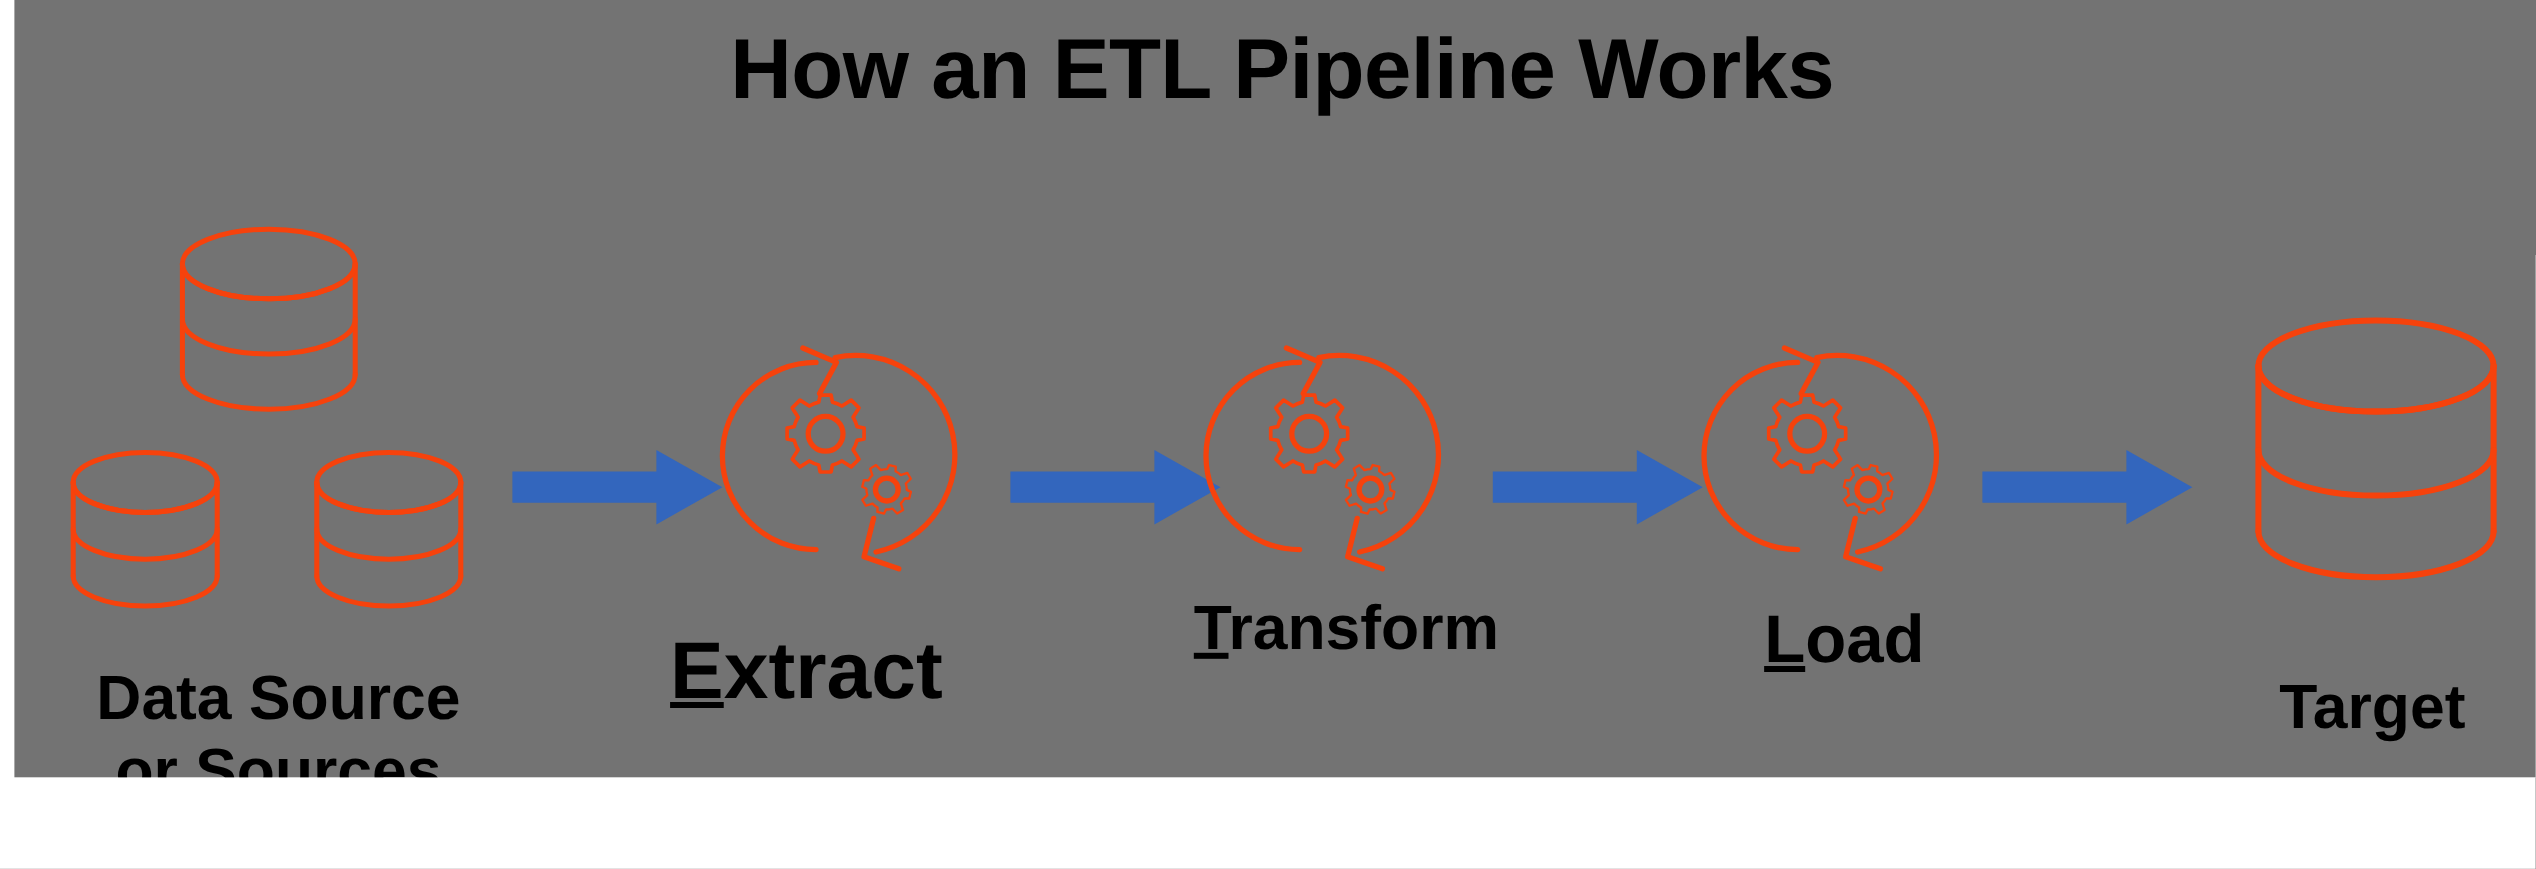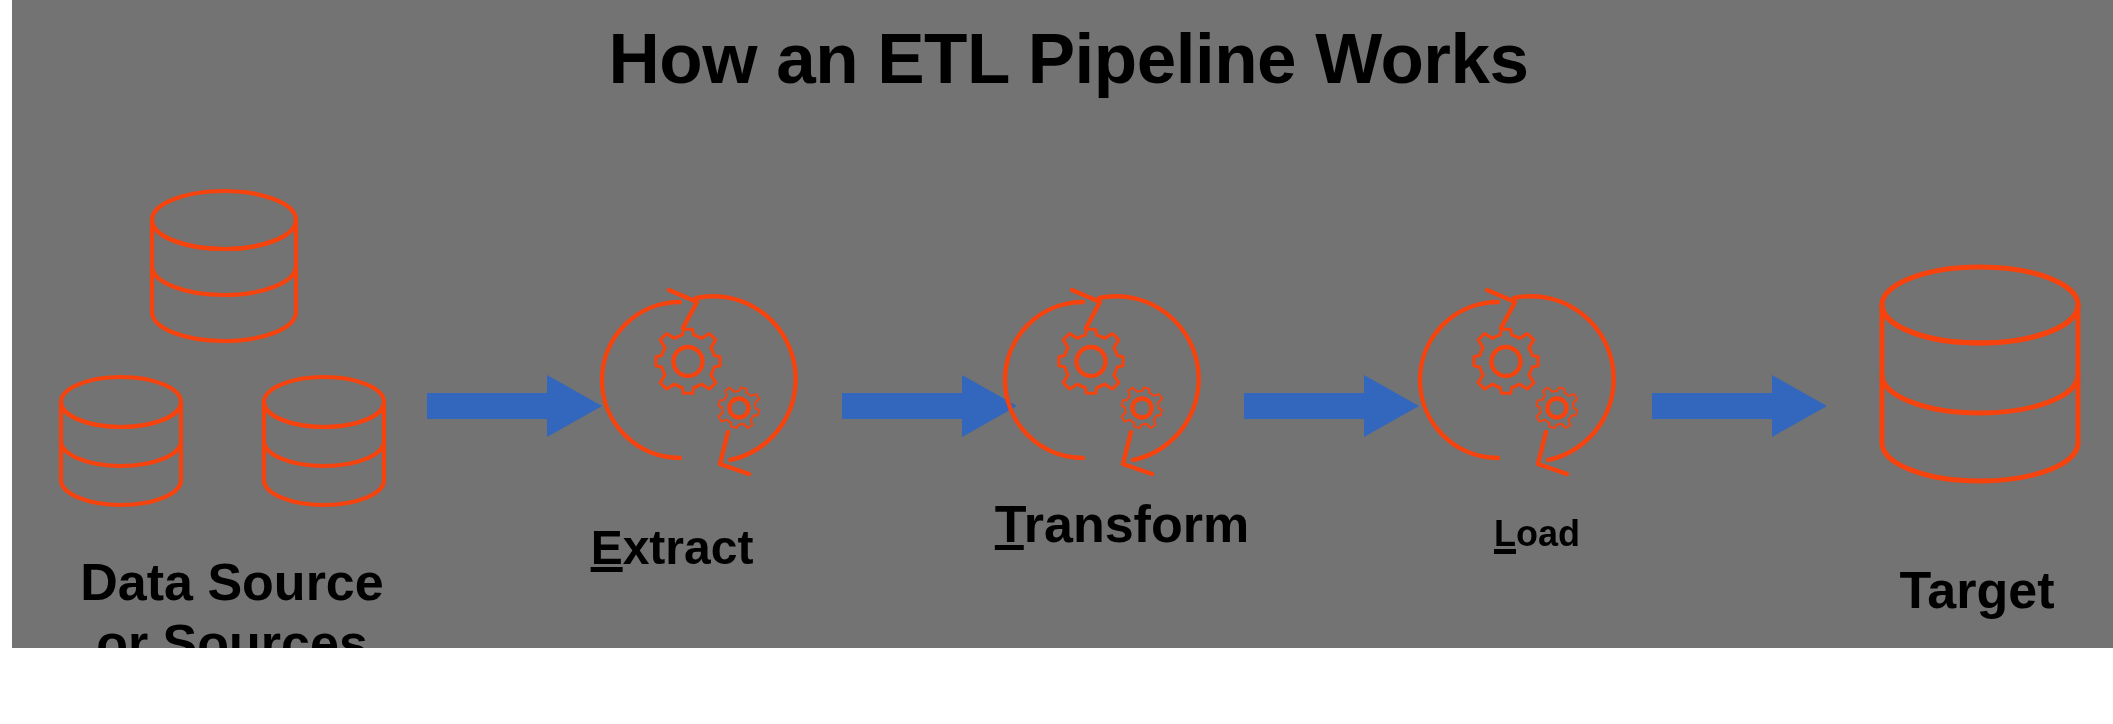--- a/index.html
+++ b/index.html
@@ -50,23 +50,23 @@
     font-weight: bold;
     color: #000000;
     white-space: nowrap;
     line-height: 1.18;
   }
   .stage-label .u {
     text-decoration: underline;
     text-underline-offset: 3px;
     text-decoration-thickness: 5px;
   }
-  #label-extract   { left: 530px;  top: 520px; width: 260px; font-size: 48px; }
+  #label-extract   { left: 530px;  top: 520px; width: 260px; font-size: 67px; }
   #label-transform { left: 940px;  top: 494px; width: 340px; font-size: 52px; }
-  #label-load      { left: 1400px; top: 513px; width: 250px; font-size: 36px; }
+  #label-load      { left: 1400px; top: 500px; width: 250px; font-size: 56px; }
   #label-target    { left: 1800px; top: 560px; width: 330px; font-size: 52px; }
   #label-source    { left: 10px;   top: 552px; width: 420px; font-size: 52px; }
   #label-source .l2 { display: block; }
 </style>
 </head>
 <body>
 
 <div id="canvas">
 
   <div id="page-title">How an ETL Pipeline Works</div>

